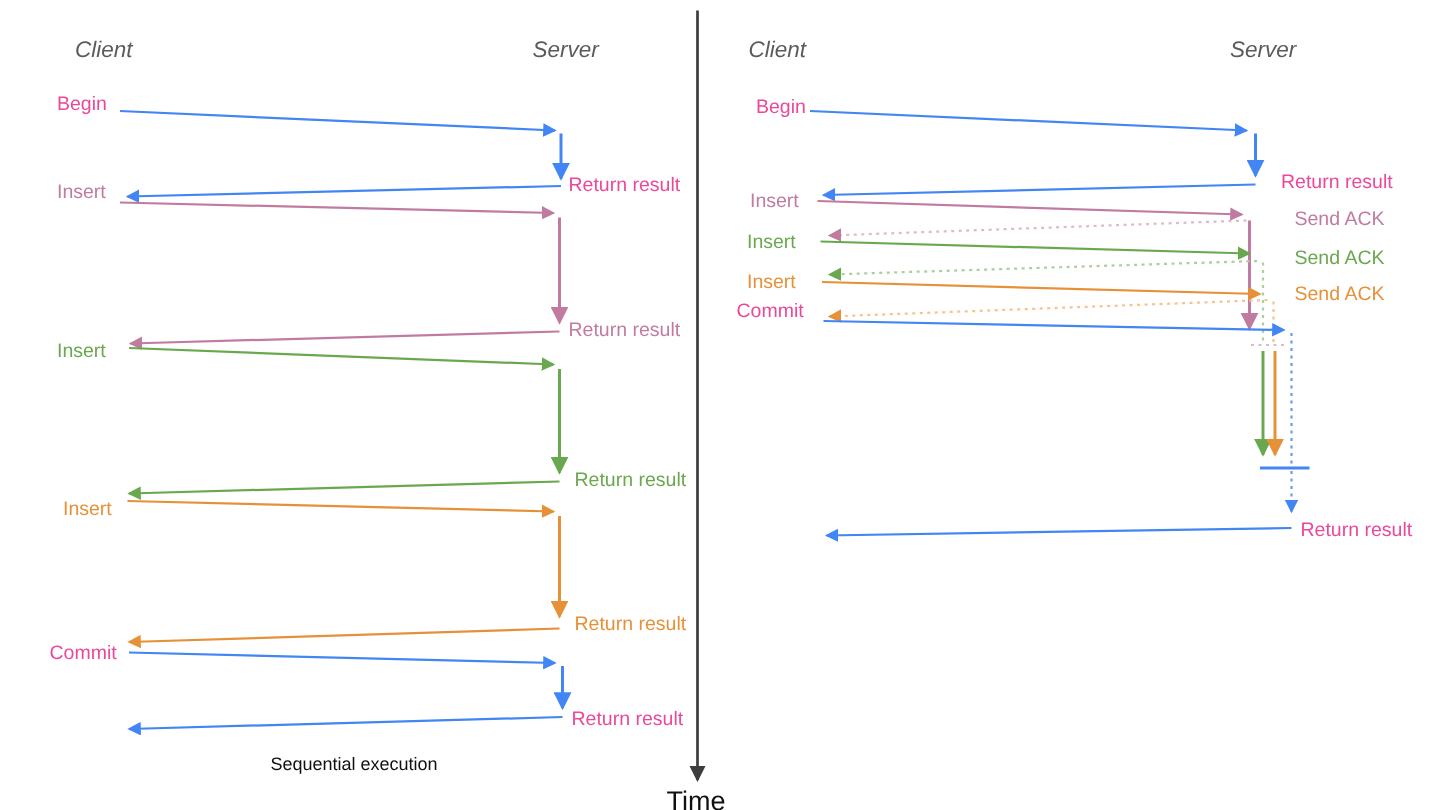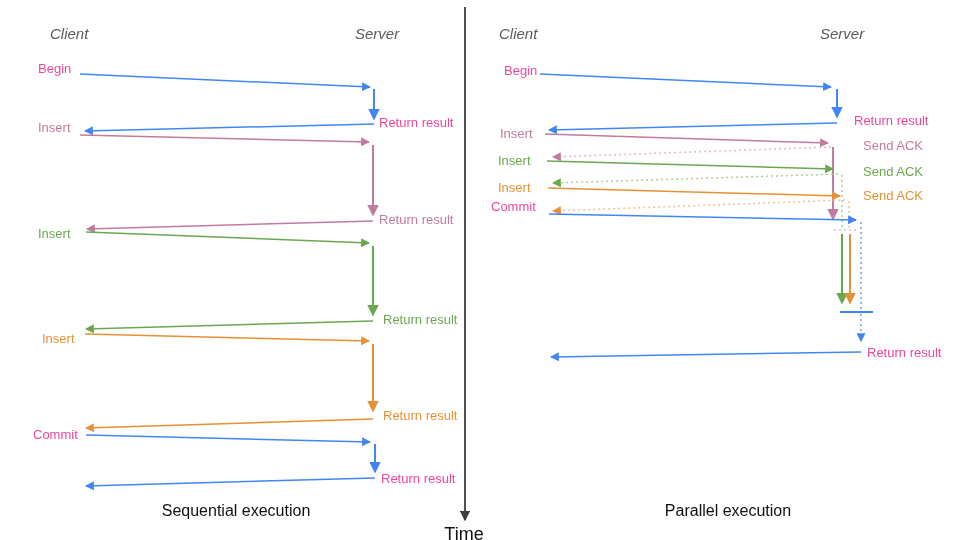--- a/index.html
+++ b/index.html
@@ -3,21 +3,21 @@
 <meta charset="utf-8">
 <style>
   html,body{margin:0;padding:0;background:#ffffff;}
   .canvas{
     position:relative;width:960px;height:540px;background:#ffffff;overflow:hidden;
     font-family:"Liberation Sans", sans-serif;
   }
   .canvas svg{position:absolute;left:0;top:0;}
   .lbl{position:absolute;font-size:13px;line-height:13px;white-space:nowrap;}
   .hdr{position:absolute;font-size:15px;font-style:italic;color:#5b5b5b;white-space:nowrap;}
-  .title{position:absolute;font-size:16px;color:#111111;transform:translateX(-50%);white-space:nowrap;}
+  .title{position:absolute;font-size:12px;color:#111111;transform:translateX(-50%);white-space:nowrap;}
   .time-lbl{position:absolute;font-size:18px;color:#111111;transform:translateX(-50%);white-space:nowrap;}
   .c-blue{color:#ec4899;}
   .c-pink{color:#C27BA0;}
   .c-green{color:#6AA84F;}
   .c-orange{color:#E69138;}
 </style>
 </head>
 <body>
 
 <div class="canvas">
@@ -114,16 +114,15 @@
   <div class="lbl c-orange" style="left:498px;top:181px;">Insert</div>
   <div class="lbl c-blue" style="left:491px;top:200px;">Commit</div>
 
   <div class="lbl c-blue" style="left:854px;top:114px;">Return result</div>
   <div class="lbl c-pink" style="left:863px;top:139px;">Send ACK</div>
   <div class="lbl c-green" style="left:863px;top:165px;">Send ACK</div>
   <div class="lbl c-orange" style="left:863px;top:189px;">Send ACK</div>
   <div class="lbl c-blue" style="left:867px;top:346px;">Return result</div>
 
   <div class="title" style="left:236px;top:502px;">Sequential execution</div>
-  <div class="title" style="left:728px;top:502px;">Parallel execution</div>
   <div class="time-lbl" style="left:464px;top:524px;">Time</div>
 
 </div>
 
 </body></html>

